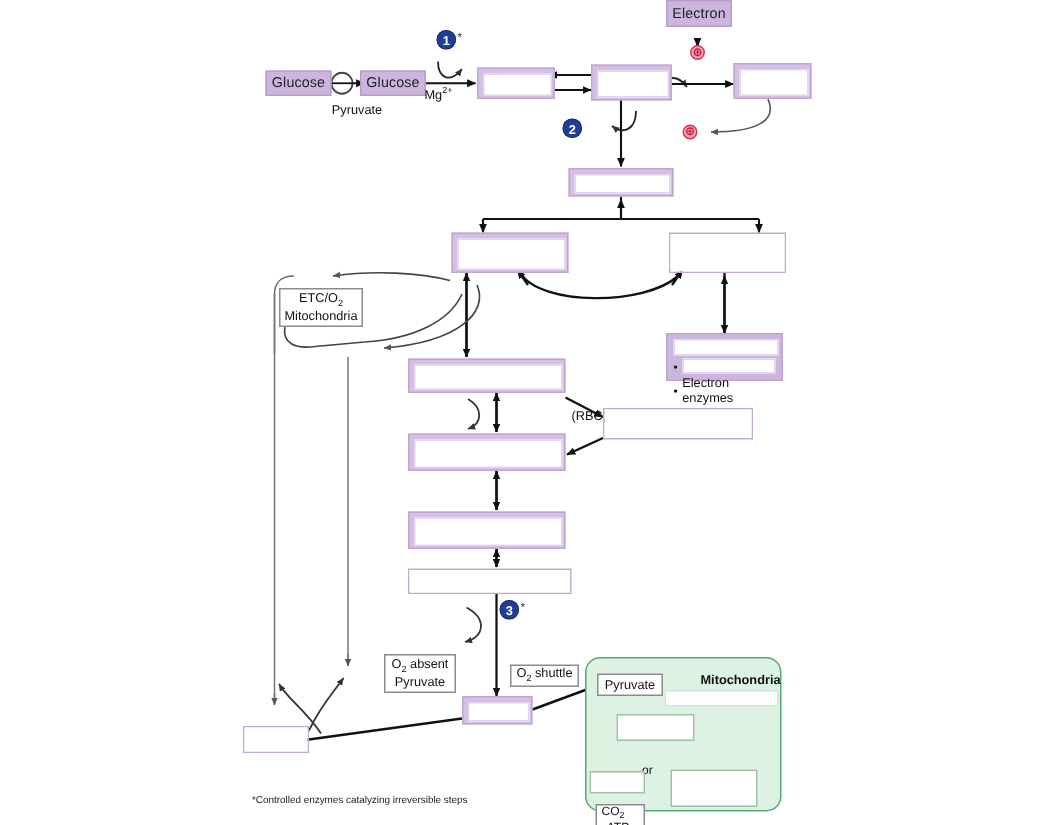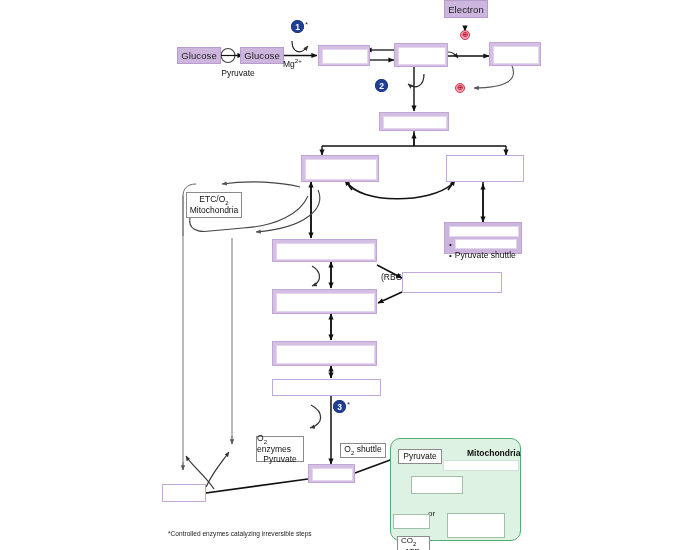--- a/index.html
+++ b/index.html
@@ -212,21 +212,21 @@
 
   <div class="abs" style="left:444px;top:222px;width:78px;height:32px;background:#cdb6dd;border:1px solid #bfa4d2;padding:3px 4px;">
     <div style="width:100%;height:9px;background:#fff;border:1px solid #e3d5ee;margin-bottom:2px;"></div>
     <div class="bullets">
       <div>
         <span style="font-size:8px;">•</span>
         <span class="bl"></span>
       </div>
       <div>
         <span style="font-size:8px;">•</span>
-        <span>Pyruvate shuttle</span>
+        <span>Electron enzymes</span>
       </div>
     </div>
   </div>
 
   <div class="abs blank" style="left:272px;top:239px;width:105px;height:23px;">
     <i></i>
   </div>
 
   <div class="abs plain" style="left:381px;top:228px;margin-top:44px;">(RBC)</div>
 
@@ -246,21 +246,21 @@
     <i style="border:none;"></i>
   </div>
 
   <div class="abs" style="left:333px;top:400px;display:flex;align-items:flex-start;gap:1px;">
     <span class="num">3</span>
     <span class="star">*</span>
   </div>
 
   <div class="abs tbox" style="left:256px;top:436px;width:48px;height:26px;">
     <span>
-      <span>O</span><sub style="font-size:6px;">2</sub><span> enzymes</span>
+      <span>O</span><sub style="font-size:6px;">2</sub><span> absent</span>
     </span>
     <span>Pyruvate</span>
   </div>
 
   <div class="abs tbox" style="left:340px;top:443px;width:46px;height:15px;">
     <span>
       <span>O</span><sub style="font-size:6px;">2</sub><span> shuttle</span>
     </span>
   </div>
 

